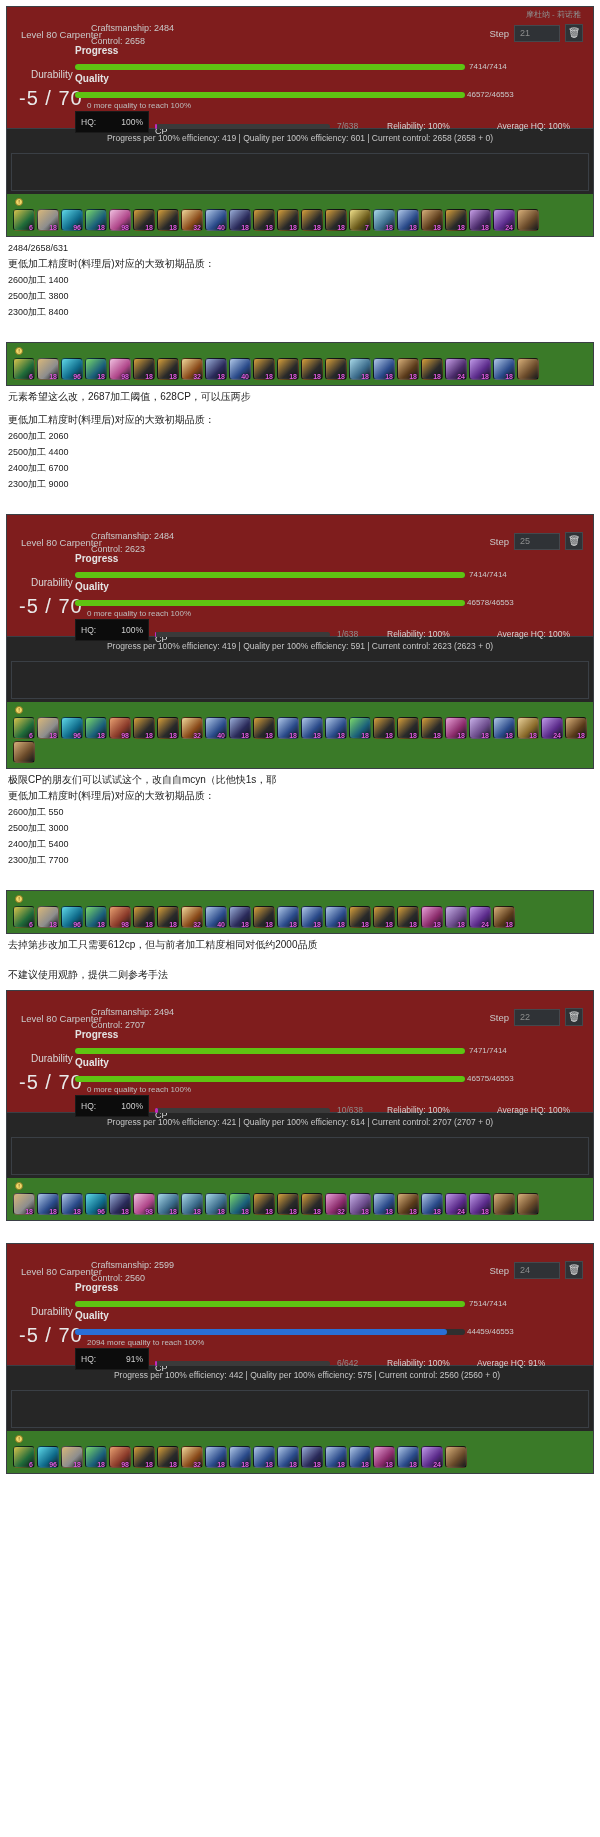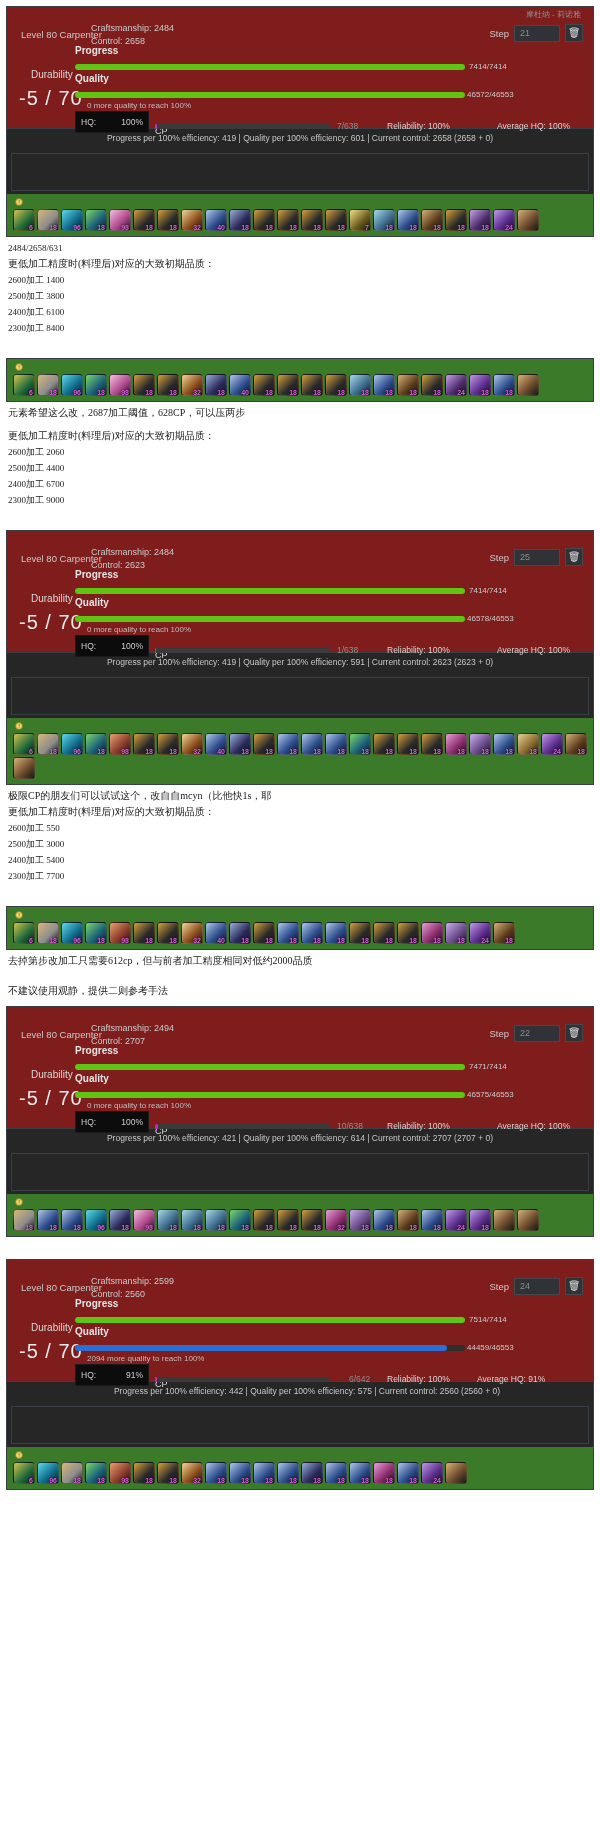--- a/index.html
+++ b/index.html
@@ -124,21 +124,21 @@
     font-size:7px; color:#e45ce4; font-weight:bold;
     text-shadow:0 0 2px #000;
   }
   .ico .glyph {
     position:absolute; left:0; top:0; width:100%; height:100%;
     display:flex; align-items:center; justify-content:center;
     font-size:10px; color:rgba(255,255,255,.85);
   }
 
   
-  .note { padding:3px 8px 0 8px;font-family:Liberation Serif, serif; }
+  .note { padding:3px 8px 0 8px; }
   .note .ln { font-size:10px; color:#1a1a1a; line-height:16px; }
   .note .num { font-size:9px; }
   .gap { height:14px; }
   .gap-sm { height:7px; }
   .gap-lg { height:22px; }
 </style>
 </head>
 <body>
 
 <div class="page">
@@ -280,21 +280,20 @@
           </div>
         </div>
   </div>
 </div>
 
 <div class="note">
   <div class="ln num">2484/2658/631</div>
   <div class="ln">更低加工精度时(料理后)对应的大致初期品质：</div>
   <div class="ln num">2600加工 1400</div>
   <div class="ln num">2500加工 3800</div>
-  <div class="ln num">2400加工 6100</div>
   <div class="ln num">2300加工 8400</div>
 </div>
 
 <div class="gap-lg"></div>
 
 <div class="sim">
   <div class="sim-rot">
     <div class="rot-dot">!</div>
     <div class="icons">
           <div class="ico" style="background: linear-gradient(135deg, rgb(216, 195, 74) 0%, rgb(31, 107, 58) 60%, rgb(18, 22, 26) 100%);">
@@ -822,21 +821,21 @@
     <div class="bar-txt" style="left:460px; top:83px;">44459/46553</div>
     <div class="qualnote" style="top:94px;">2094 more quality to reach 100%</div>
     <div class="hqbox" style="top:104px;">
       <span class="k">HQ:</span>
       <span class="v">91%</span>
     </div>
     <div class="cp-label" style="left:148px; top:102px;">CP</div>
     <div class="cp-track" style="left:148px; top:117px; width:175px;">
       <div class="cp-fill" style="width:2px"></div>
     </div>
-    <div class="cp-text" style="left:330px; top:114px;margin-left:12px;">6/642</div>
+    <div class="cp-text" style="left:330px; top:114px;">6/642</div>
     <div class="rel" style="left:380px; top:114px;">Reliability: 100%</div>
     <div class="rel" style="left:470px; top:114px;">Average HQ: 91%</div>
   </div>
   <div class="effline" style="position:relative; padding:4px 0 6px 14px;">Progress per 100% efficiency: 442 | Quality per 100% efficiency: 575 | Current control: 2560 (2560 + 0)</div>
   <div class="sim-mid"></div>
   <div class="sim-rot">
     <div class="rot-dot">!</div>
     <div class="icons">
           <div class="ico" style="background: linear-gradient(135deg, rgb(216, 195, 74) 0%, rgb(31, 107, 58) 60%, rgb(18, 22, 26) 100%);">
             <span class="glyph"></span>

